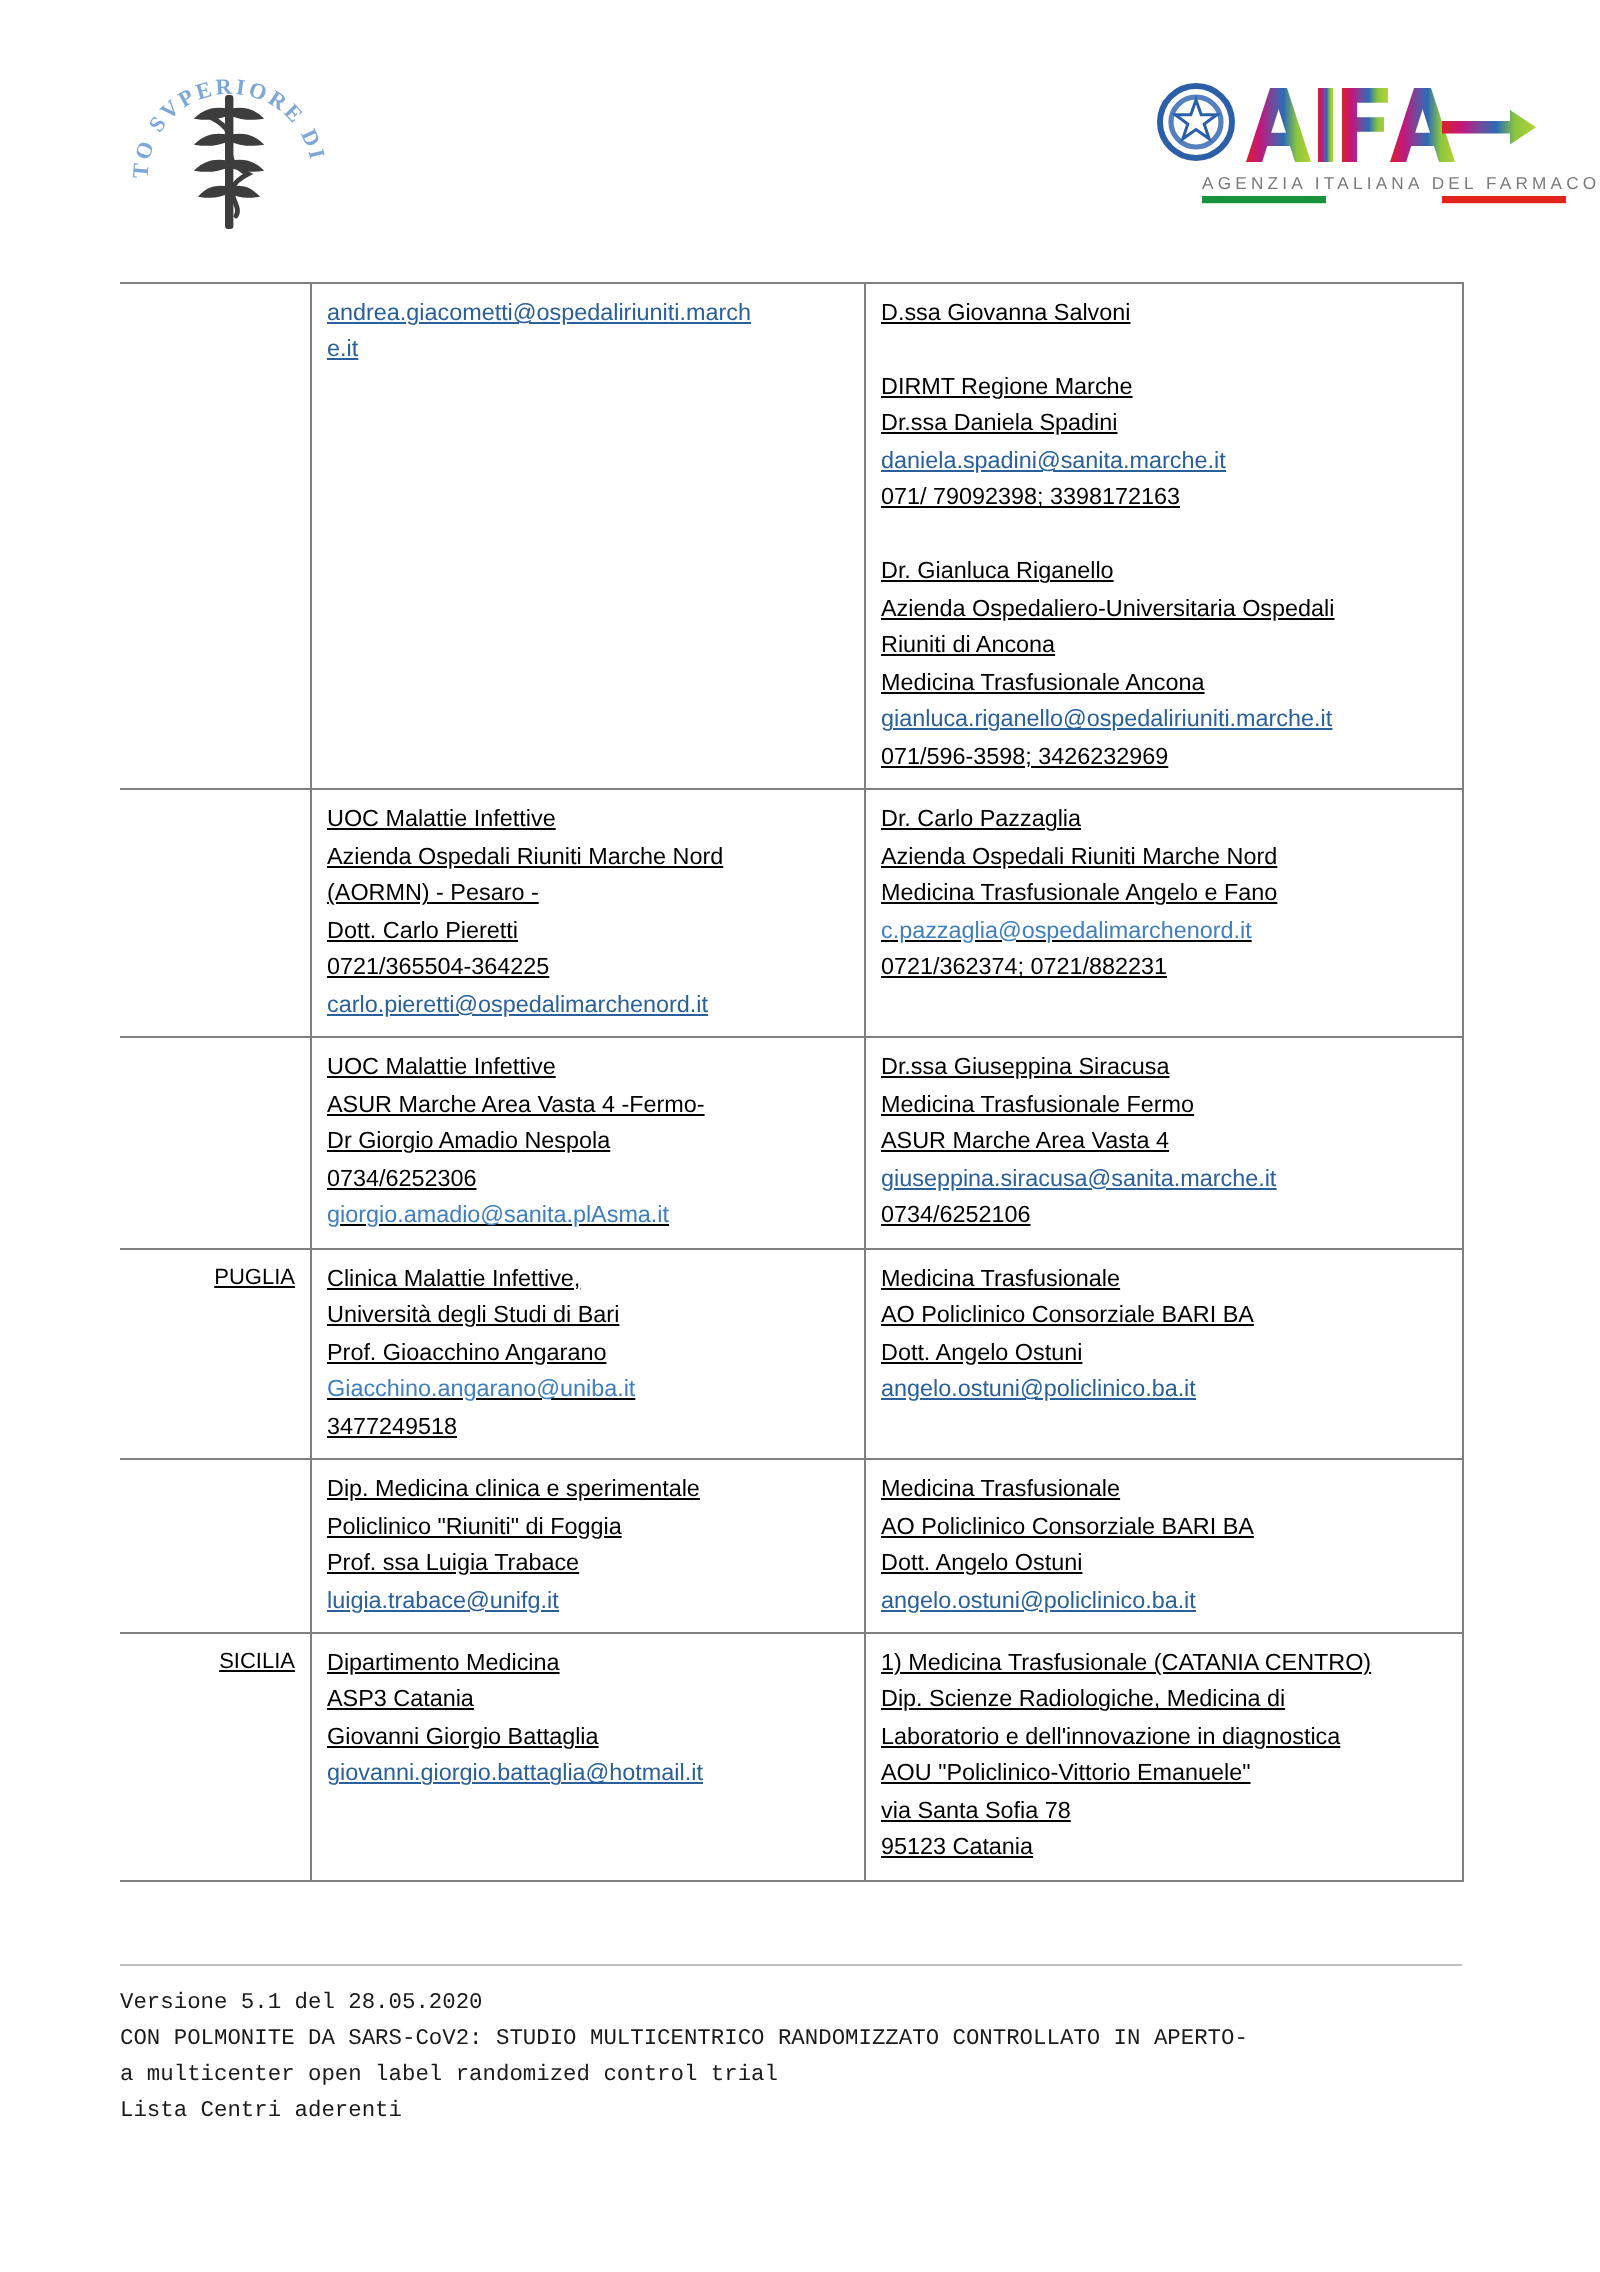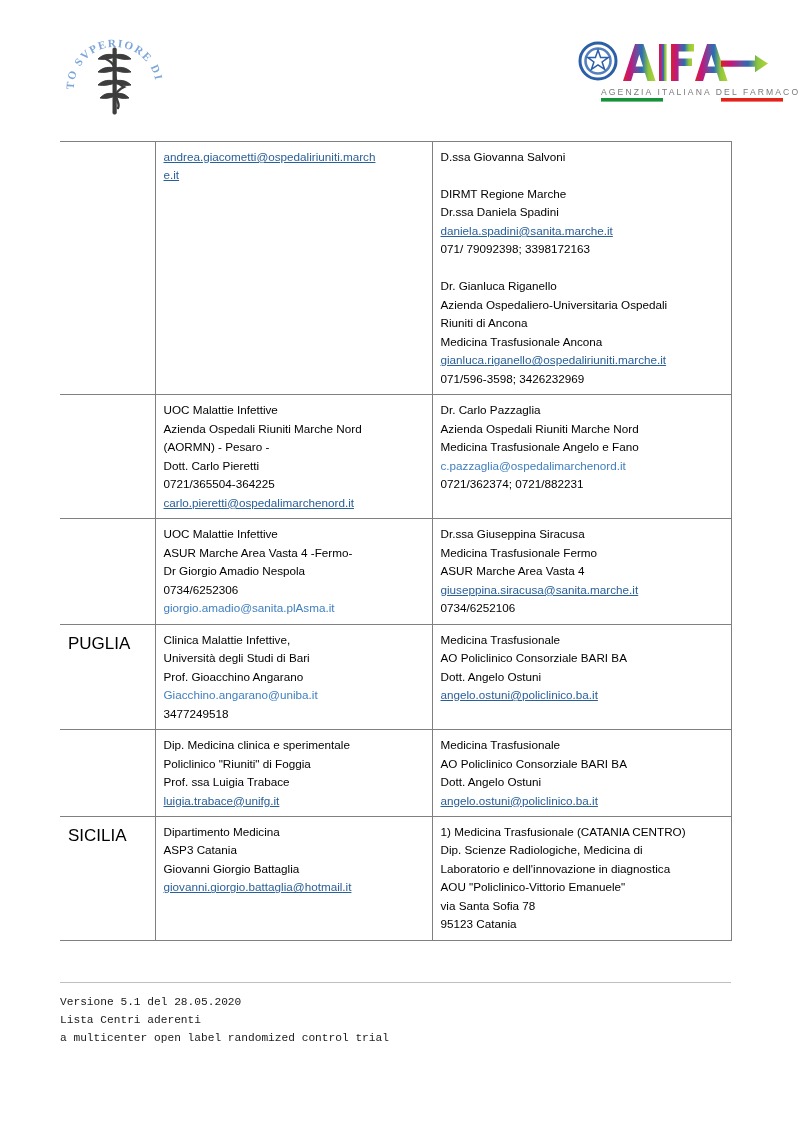--- a/index.html
+++ b/index.html
@@ -48,40 +48,41 @@
     table-layout: fixed;
     font-size: 11.7px;
     line-height: 1.58;
   }
   .doc-table td {
     vertical-align: top;
     padding: 6px 7px 6px 8px;
     border: 1px solid #808080;
     word-wrap: break-word;
     overflow-wrap: break-word;
+    text-decoration: underline;
   }
   .col-region  { width: 95px; border-left: none !important; border-right-color:#808080; }
   .col-center  { width: 277px; }
   .col-transf  { width: 299px; }
 
   
   .doc-table tr td:first-child { border-left: none; }
 
   .link {
     color: #2a6099;
     text-decoration: underline;
     word-break: break-all;
   }
   .link-plain {
     color: #3f7fbf;
     text-decoration: none;
     word-break: break-all;
   }
   .blank-line { display: block; height: 1.58em; }
-  .region-label { font-size: 17px; }
+  .region-label { font-size: 11px; text-align: right; }
 
   
   .footer {
     position: absolute;
     left: 60px; top: 982px;
     width: 671px;
   }
   .footer-rule {
     width: 671px;
     height: 1px;
@@ -199,18 +200,19 @@
           <td><span>Dipartimento Medicina</span><br><span>ASP3 Catania</span><br><span>Giovanni Giorgio Battaglia</span><br><a class="link" href="#">giovanni.giorgio.battaglia@hotmail.it</a></td>
           <td><span>1) Medicina Trasfusionale (CATANIA CENTRO)</span><br><span>Dip. Scienze Radiologiche, Medicina di</span><br><span>Laboratorio e dell'innovazione in diagnostica</span><br><span>AOU "Policlinico-Vittorio Emanuele"</span><br><span>via Santa Sofia 78</span><br><span>95123 Catania</span></td>
         </tr>
       </tbody>
   </table>
 
   <div class="footer">
     <div class="footer-rule"></div>
     <div class="footer-text">
         <div>Versione 5.1 del 28.05.2020</div>
+        <div>CON POLMONITE DA SARS-CoV2: STUDIO MULTICENTRICO RANDOMIZZATO CONTROLLATO IN APERTO-</div>
+        <div>a multicenter open label randomized control trial</div>
         <div>Lista Centri aderenti</div>
-        <div>a multicenter open label randomized control trial</div>
       </div>
   </div>
 
 </div>
 
 </body></html>

